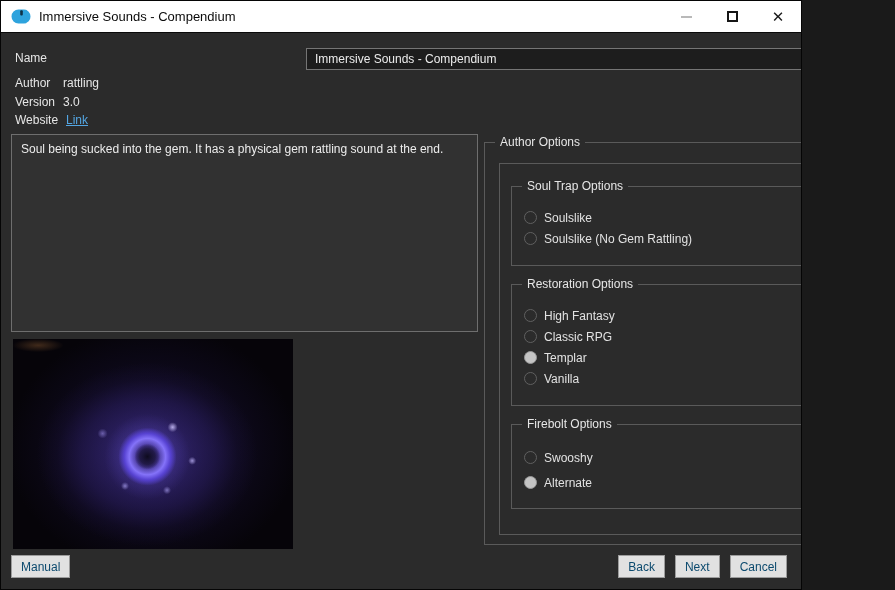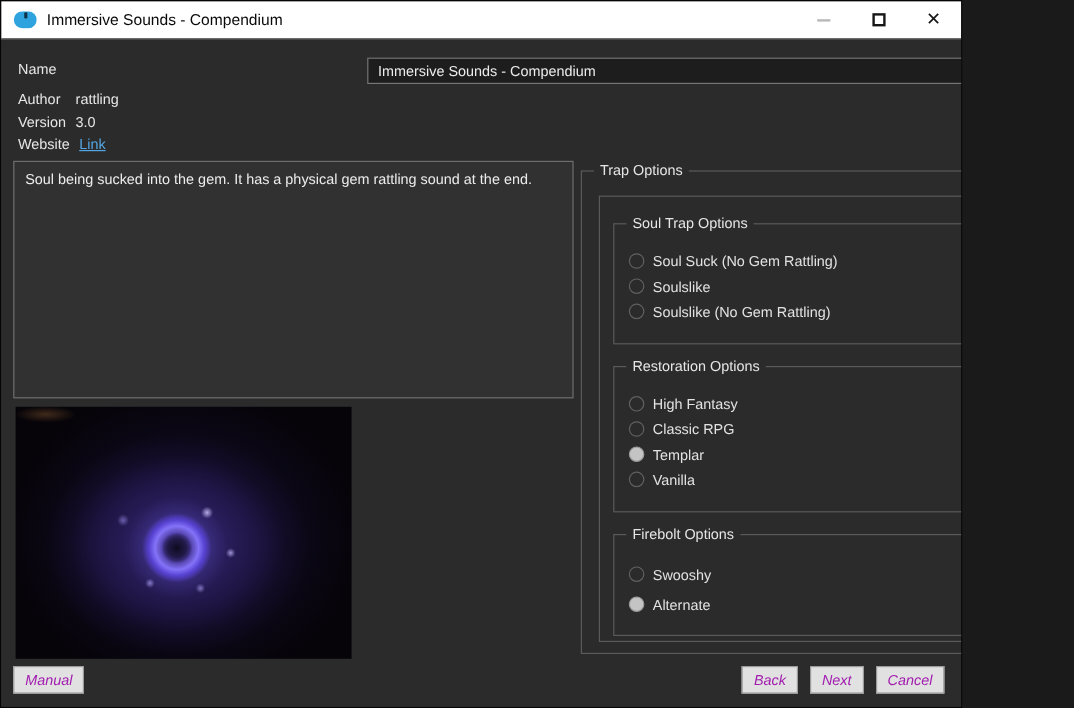--- a/index.html
+++ b/index.html
@@ -59,21 +59,21 @@
   .group:last-child { padding-bottom:13px; }
   .group-legend { position:absolute; top:-8px; left:10px; background:#2b2b2b; padding:0 5px; font-size:12px; color:#e6e6e6; }
 
   .radio-row { display:flex; align-items:center; height:21px; padding-left:12px; cursor:default; }
   .group:last-child .radio-row { height:25px; }
   .radio { width:13px; height:13px; border-radius:50%; border:1px solid #606060; margin-right:7px; flex:none; background:transparent; }
   .radio.sel { background:#c4c4c4; border-color:#989898; }
   .radio-label { font-size:12px; color:#e2e2e2; white-space:nowrap; }
 
   
-  .btn { font-family:"Liberation Sans", sans-serif; font-size:12px; color:#a21caf; background:#e1e1e1; border:1px solid #9c9c9c; height:23px; padding:0 9px; cursor:default;font-style:italic; }
+  .btn { font-family:"Liberation Sans", sans-serif; font-size:12px; color:#0c4a6e; background:#e1e1e1; border:1px solid #9c9c9c; height:23px; padding:0 9px; cursor:default; }
   .manual-wrap { position:absolute; left:10px; top:521px; }
   .nav-wrap { position:absolute; right:14px; top:521px; display:flex; gap:10px; }
 </style>
 </head>
 <body>
 
 <div class="window">
 
   <div class="titlebar">
     <svg class="app-icon" viewBox="0 0 20 15">
@@ -110,28 +110,24 @@
     <span class="lbl pos-website-l">Website</span>
     <a class="link">Link</a>
 
     <div class="desc">
       <span>Soul being sucked into the gem. It has a physical gem rattling sound at the end.</span>
     </div>
 
     <div class="preview"></div>
 
     <div class="magic">
-      <span class="magic-legend">Trap Options</span>
+      <span class="magic-legend">Author Options</span>
       <div class="scrollbox">
           <div class="group">
             <span class="group-legend">Soul Trap Options</span>
-            <div class="radio-row">
-              <span class="radio"></span>
-              <span class="radio-label">Soul Suck (No Gem Rattling)</span>
-            </div>
             <div class="radio-row">
               <span class="radio"></span>
               <span class="radio-label">Soulslike</span>
             </div>
             <div class="radio-row">
               <span class="radio"></span>
               <span class="radio-label">Soulslike (No Gem Rattling)</span>
             </div>
           </div>
           <div class="group">

